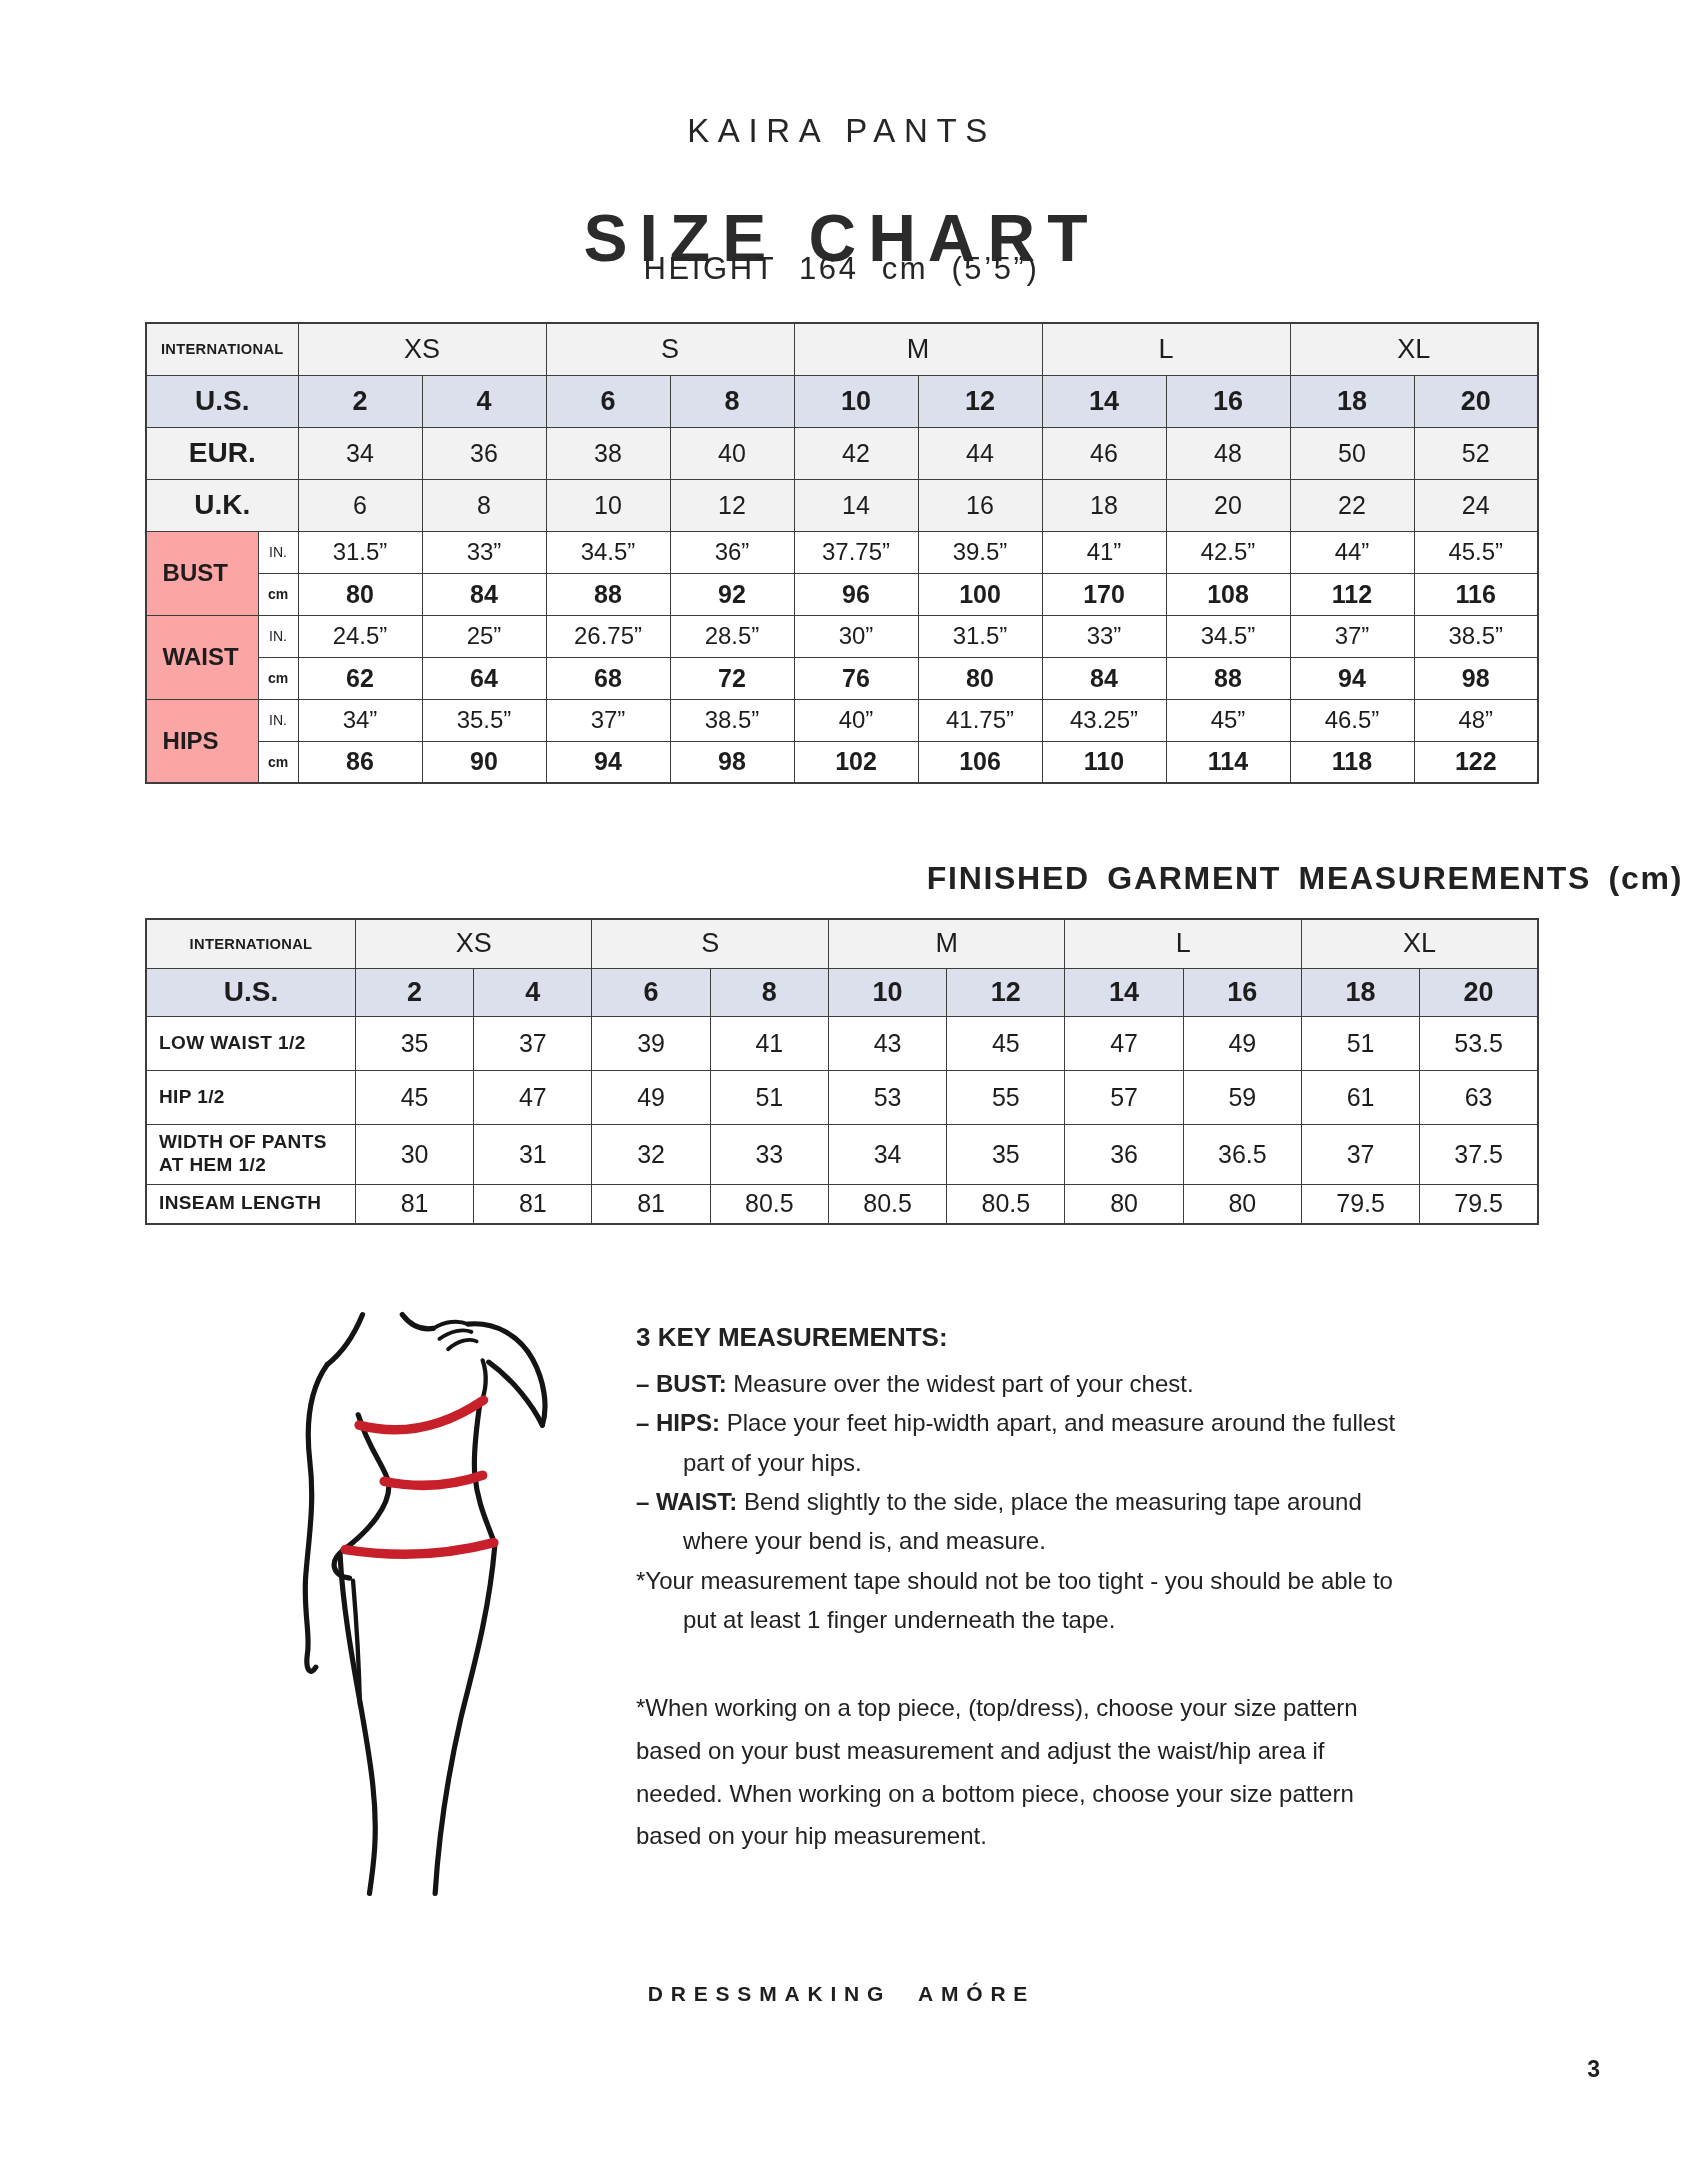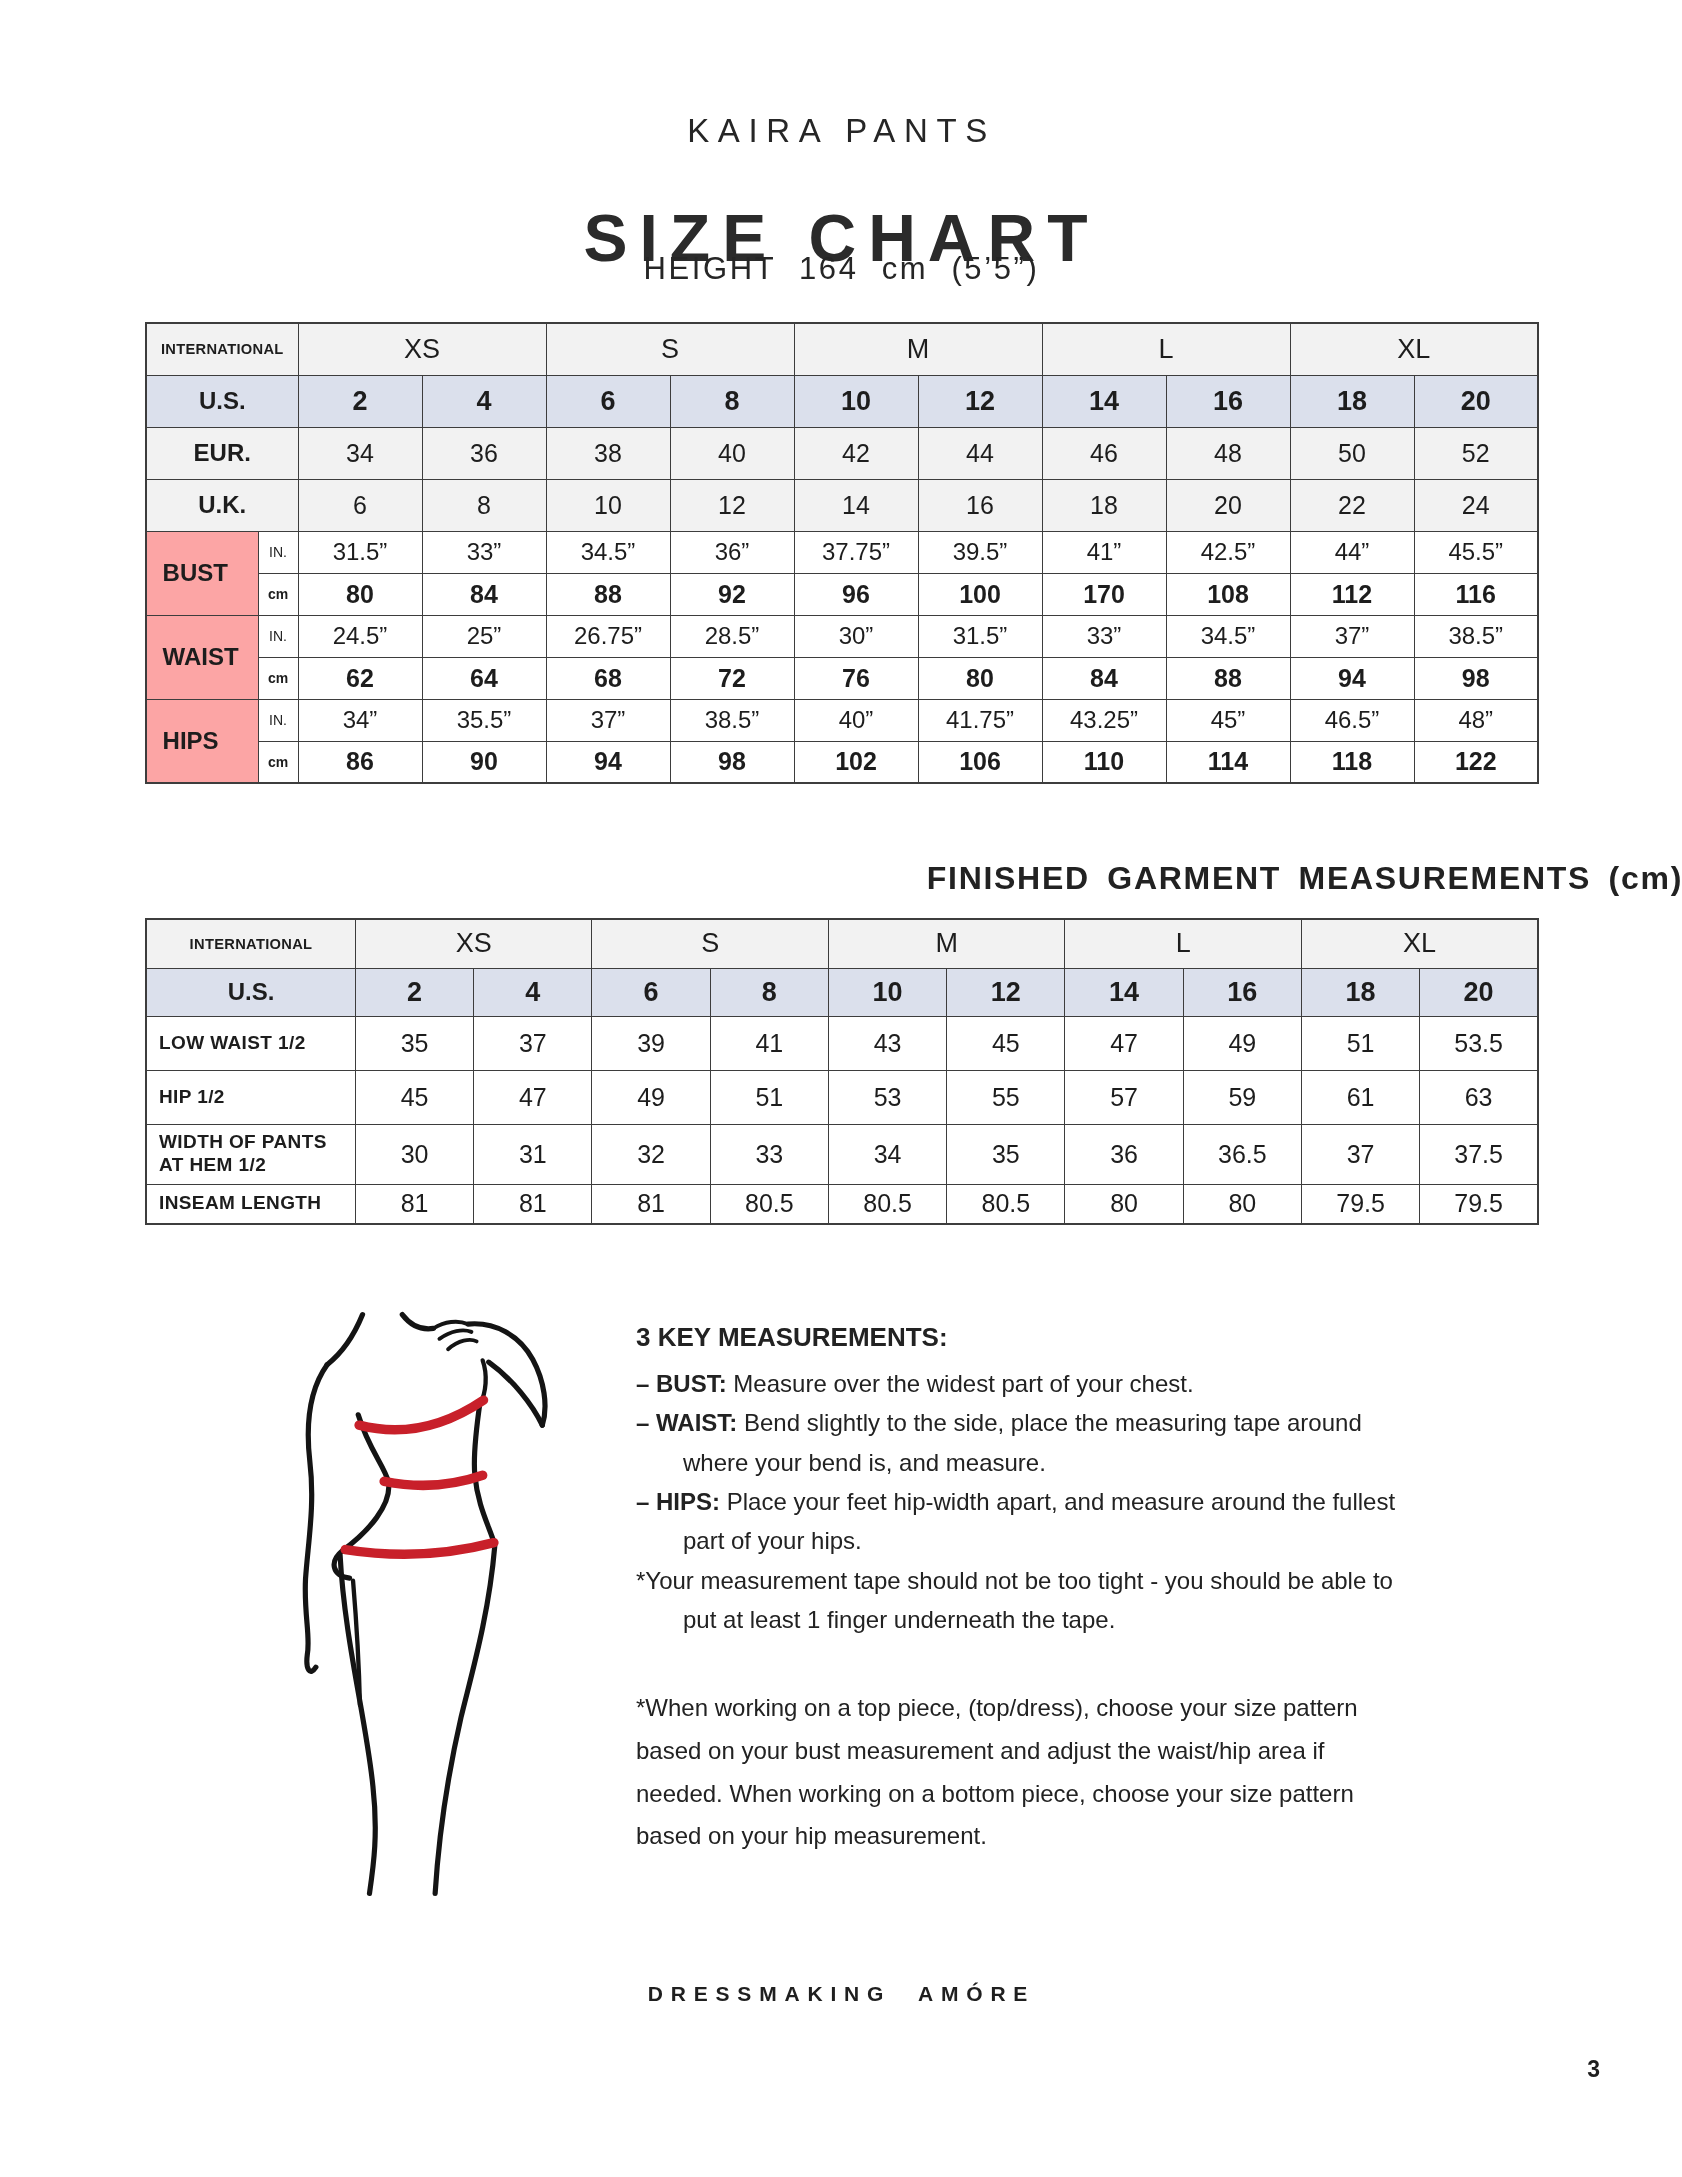--- a/index.html
+++ b/index.html
@@ -21,21 +21,21 @@
   td,th{border:1.4px solid #3d3d3d;text-align:center;vertical-align:middle;padding:0;color:#1d1d1d;font-weight:400;overflow:hidden;}
 
   
   tr.r-intl{height:52px;background:#f2f2f2;}
   tr.r-us{height:52px;background:#dbe0ec;}
   tr.r-eur,tr.r-uk{height:52px;background:#f2f2f2;}
   tr.r-in,tr.r-cm{height:42px;background:#ffffff;}
 
   .corner{font-size:14.7px;font-weight:700;letter-spacing:0.3px;}
   .intl-size{font-size:27px;}
-  .hdr-label{font-size:24px;font-weight:700;}
+  .hdr-label{font-size:28px;font-weight:700;}
   .us-val{font-size:27px;font-weight:700;}
   .eur-val,.uk-val{font-size:25px;}
   .meas-label{font-size:24px;font-weight:700;text-align:left;padding-left:15.6px;background:#fca5a5;}
   .unit{font-size:14px;}
   .unit-cm{font-weight:700;}
   .in-val{font-size:24px;}
   .cm-val{font-size:25px;font-weight:700;}
 
   
   tr.r2-intl{height:49px;background:#f2f2f2;}
@@ -339,22 +339,22 @@
       <path d="M117,170 Q190,189 261,141"></path>
       <path d="M146,235 Q205,247 260,228"></path>
       <path d="M101,314 Q190,328 273,306"></path>
     </g>
   </svg>
 
   <div class="instructions">
     <p class="instr-head">3 KEY MEASUREMENTS:</p>
     <div id="bullet-list">
         <p class="bullet"><span class="dash">– </span><span class="term">BUST:</span><span> Measure over the widest part of your chest.</span></p>
+        <p class="bullet"><span class="dash">– </span><span class="term">HIPS:</span><span> Place your feet hip-width apart, and measure around the fullest part of your hips.</span></p>
         <p class="bullet"><span class="dash">– </span><span class="term">WAIST:</span><span> Bend slightly to the side, place the measuring tape around where your bend is, and measure.</span></p>
-        <p class="bullet"><span class="dash">– </span><span class="term">HIPS:</span><span> Place your feet hip-width apart, and measure around the fullest part of your hips.</span></p>
       </div>
     <p class="note-hang">*Your measurement tape should not be too tight - you should be able to put at least 1 finger underneath the tape.</p>
     <p class="note-block">*When working on a top piece, (top/dress), choose your size pattern based on your bust measurement and adjust the waist/hip area if needed. When working on a bottom piece, choose your size pattern based on your hip measurement.</p>
   </div>
 
   <div class="footer-brand">DRESSMAKING AMÓRE</div>
   <div class="footer-page">3</div>
 
 </div>
 

